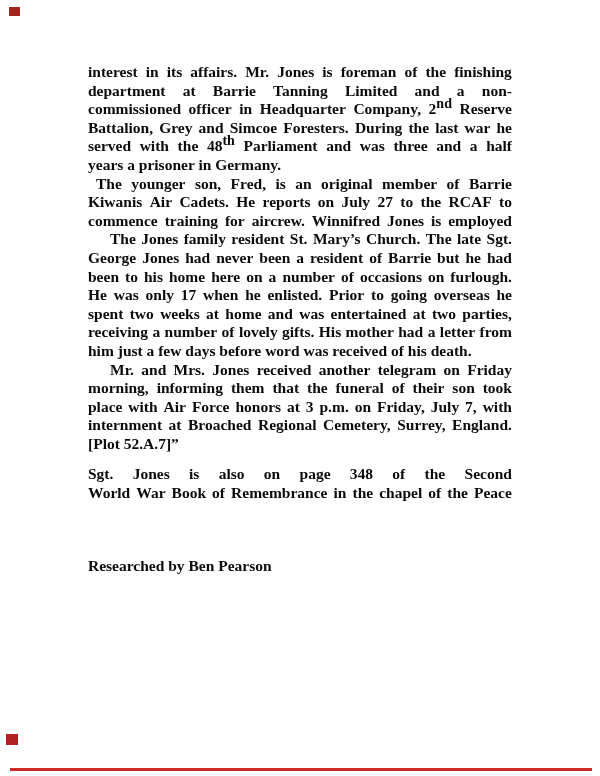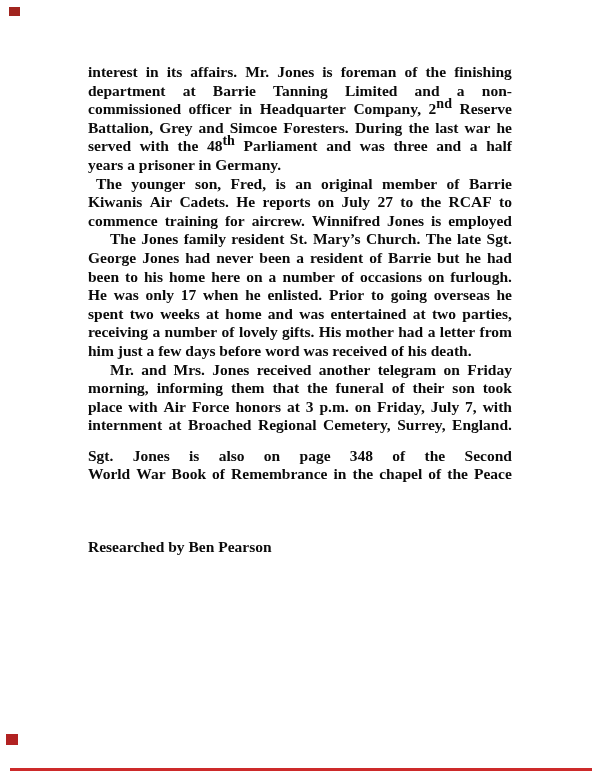--- a/index.html
+++ b/index.html
@@ -253,20 +253,21 @@
         </div>
         <div class="line">
           <span class="word">internment</span>
           <span class="word">at</span>
           <span class="word">Broached</span>
           <span class="word">Regional</span>
           <span class="word">Cemetery,</span>
           <span class="word">Surrey,</span>
           <span class="word">England.</span>
         </div>
+        <div class="line last"><span class="word">[Plot</span> <span class="word">52.A.7]”</span></div>
       </div>
       <div class="para" style="margin-top: 12px;">
         <div class="line">
           <span class="word">Sgt.</span>
           <span class="word">Jones</span>
           <span class="word">is</span>
           <span class="word">also</span>
           <span class="word">on</span>
           <span class="word">page</span>
           <span class="word">348</span>

